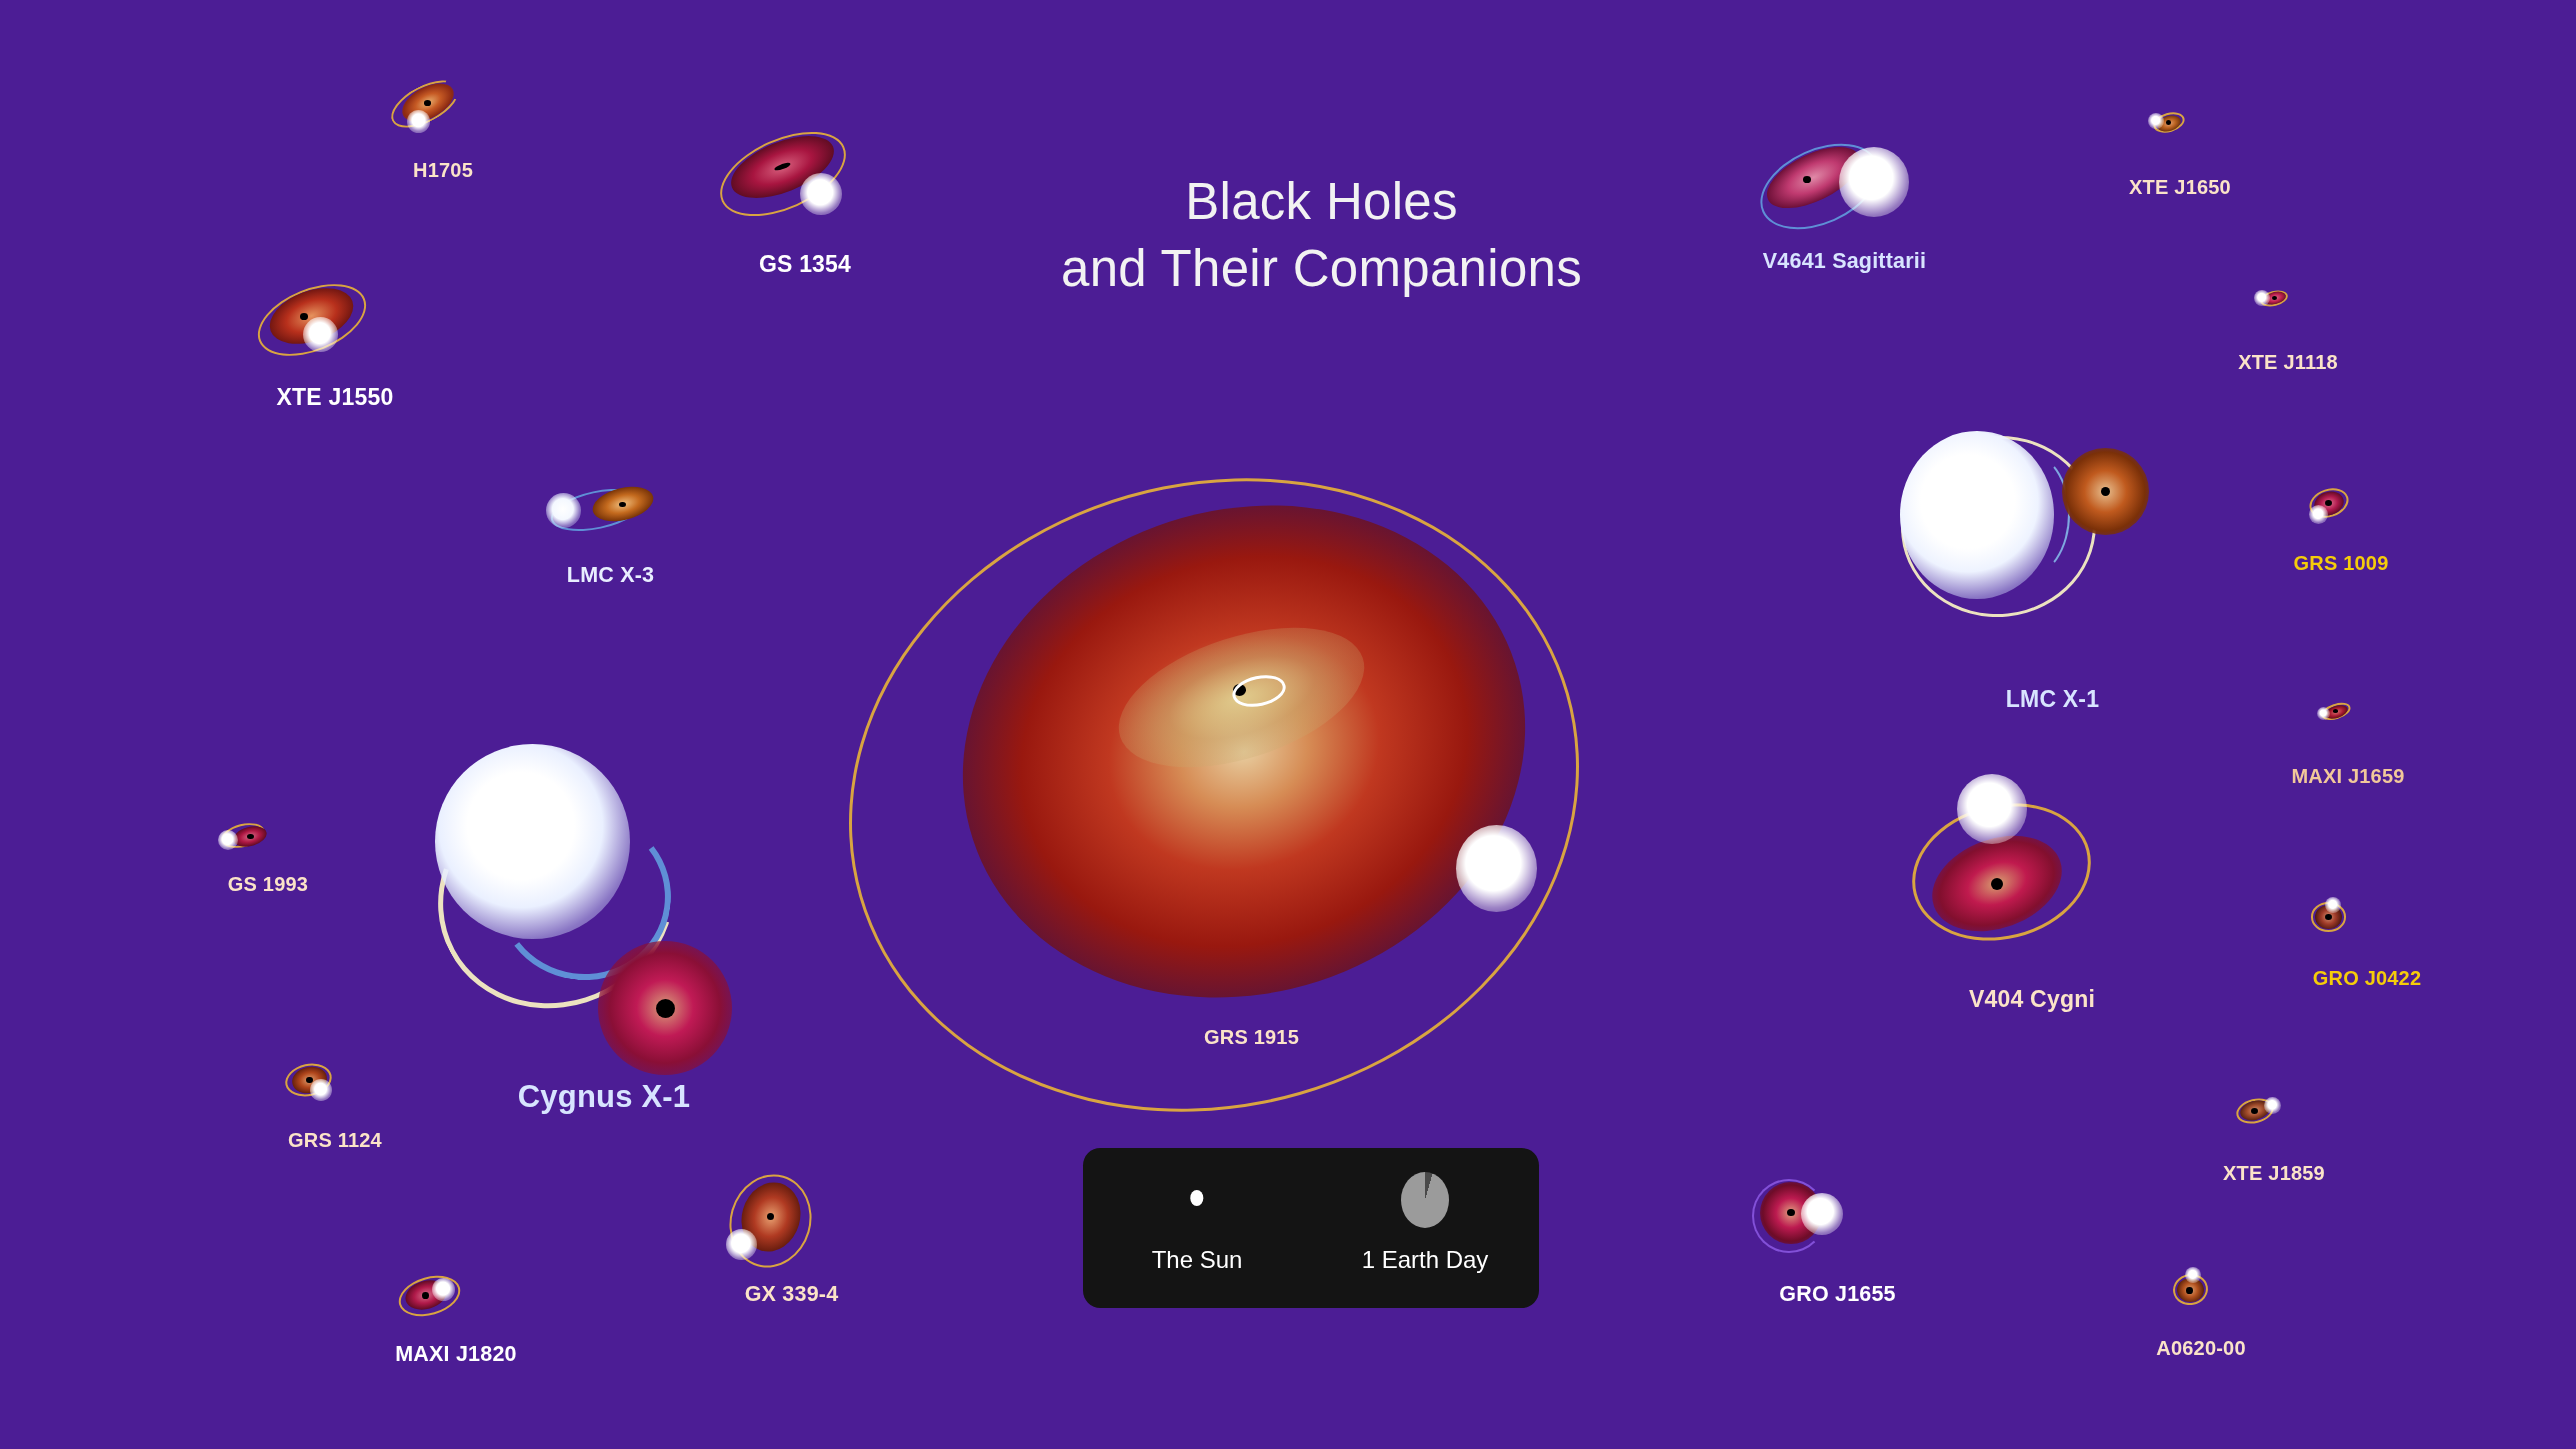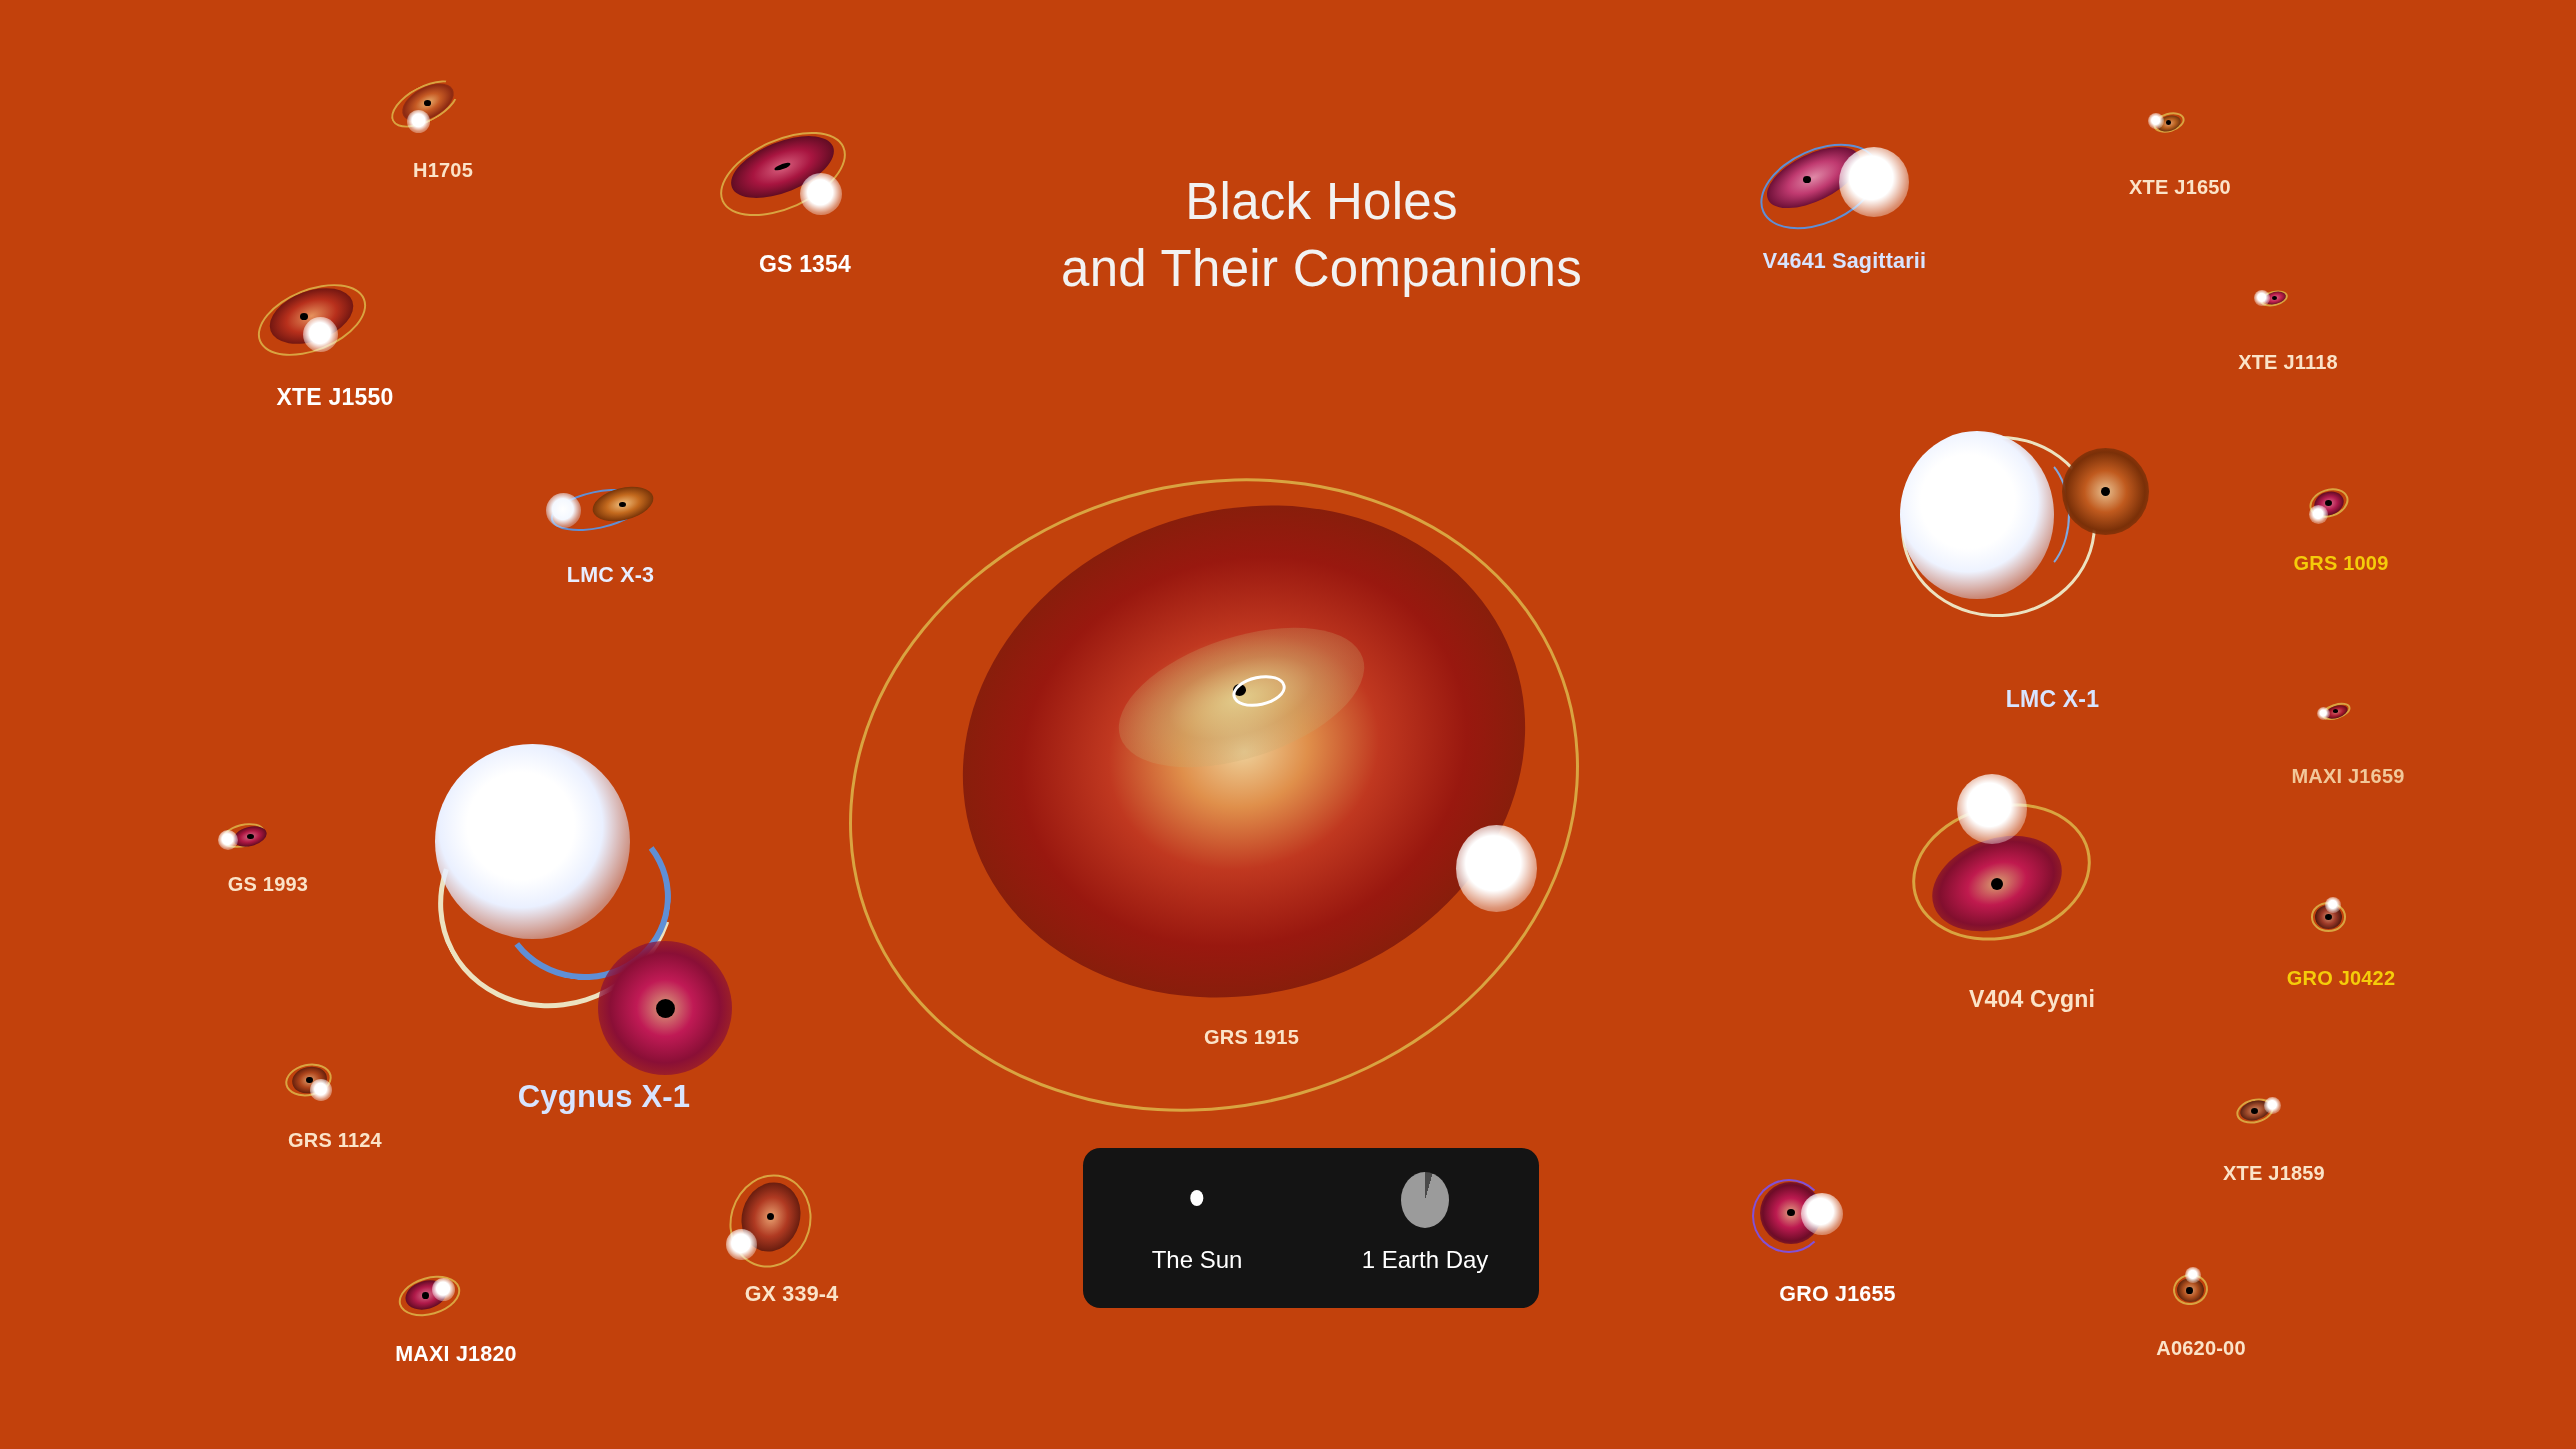--- a/index.html
+++ b/index.html
@@ -1,17 +1,17 @@
 <!DOCTYPE html>
 <html style="font-size:10.7px"><head>
 <meta charset="utf-8">
 <style>
   html,body{margin:0;padding:0;background:#000;}
   #stage{
-    position:relative;width:2576px;height:1449px;background:#c2410c;overflow:hidden;
+    position:relative;width:2576px;height:1449px;background:#4c1d95;overflow:hidden;
     font-family:"Liberation Sans", sans-serif;
   }
   
   #title{
     position:absolute;left:1033px;top:168px;width:577px;text-align:center;
     color:#f2f2f2;font-size:51px;line-height:1.32;font-weight:400;letter-spacing:0.3px;
   }
   #title div{white-space:nowrap;}
 
   
@@ -220,21 +220,21 @@
     <div class="label" style="top:81px;color:#f2c89a;font-size:20px;">MAXI J1659</div>
   </div>
 
   <div class="sys" style="left:2267px;top:885px;width:148px;height:134px;">
     <div class="art">
       <div class="orbit" style="left:44px;top:17.4px;width:35px;height:29.5px;border-width:2px;border-color:#d9a441;"></div>
       <div class="disk" style="left:48px;top:20px;width:27px;height:24px;background:radial-gradient(circle at 50% 50%, #d89070 0%, #9e3a28 40%, #521a10 72%, rgba(22,6,4,0) 100%);"></div>
       <div class="core" style="left:58px;top:29px;width:6.7px;height:6px;"></div>
       <div class="star" style="left:58px;top:12px;width:16px;height:16px;background:radial-gradient(circle at 48% 46%, #ffffff 0%, #ffffff 34%, rgba(255,255,255,.4) 62%, rgba(255,255,255,0) 100%);"></div>
     </div>
-    <div class="label" style="top:82px;color:#f5cc0a;font-size:20px;">GRO J0422</div>
+    <div class="label" style="top:82px;color:#f5cc0a;font-size:20px;margin-left:26px;">GRO J0422</div>
   </div>
 
   <div class="sys" style="left:1898px;top:765px;width:268px;height:282px;">
     <div class="art">
       <div class="orbit" style="left:13.4px;top:40px;width:181px;height:134px;border-width:3.4px;border-color:#d9a441;transform:rotate(-14deg);"></div>
       <div class="disk" style="left:32px;top:74px;width:134px;height:89px;transform:rotate(-20deg);background:radial-gradient(ellipse at 50% 50%, #d8a070 0%, #c01a4e 32%, #820f2e 62%, rgba(34,4,12,0) 100%);"></div>
       <div class="core" style="left:93px;top:113px;width:12px;height:12px;"></div>
       <div class="star" style="left:59px;top:9.4px;width:70px;height:70px;background:radial-gradient(circle at 46% 44%, #ffffff 0%, #ffffff 40%, rgba(255,255,255,.42) 68%, rgba(255,255,255,0) 100%);"></div>
     </div>
     <div class="label" style="top:221px;color:#fbe3c8;font-size:23px;">V404 Cygni</div>

